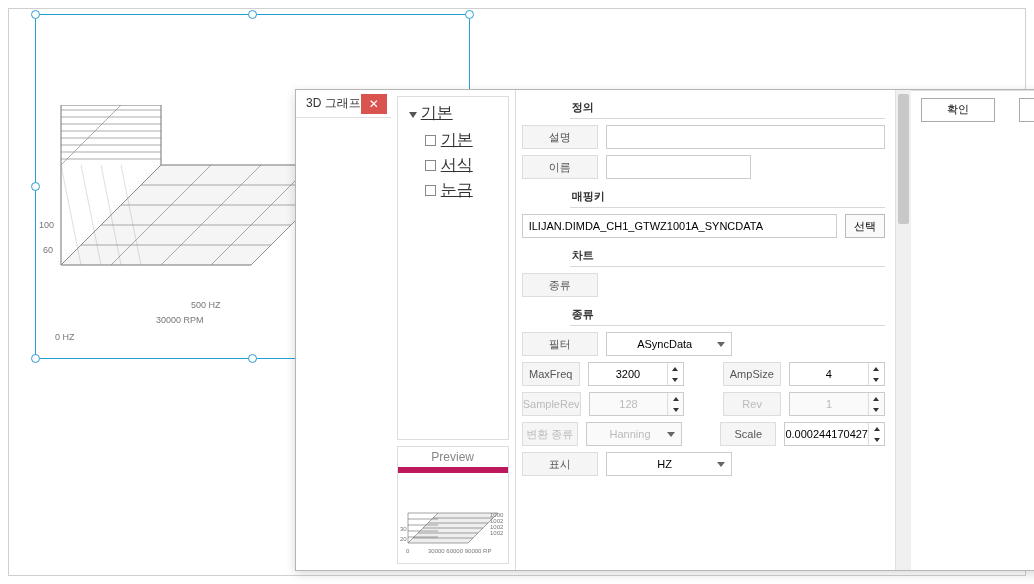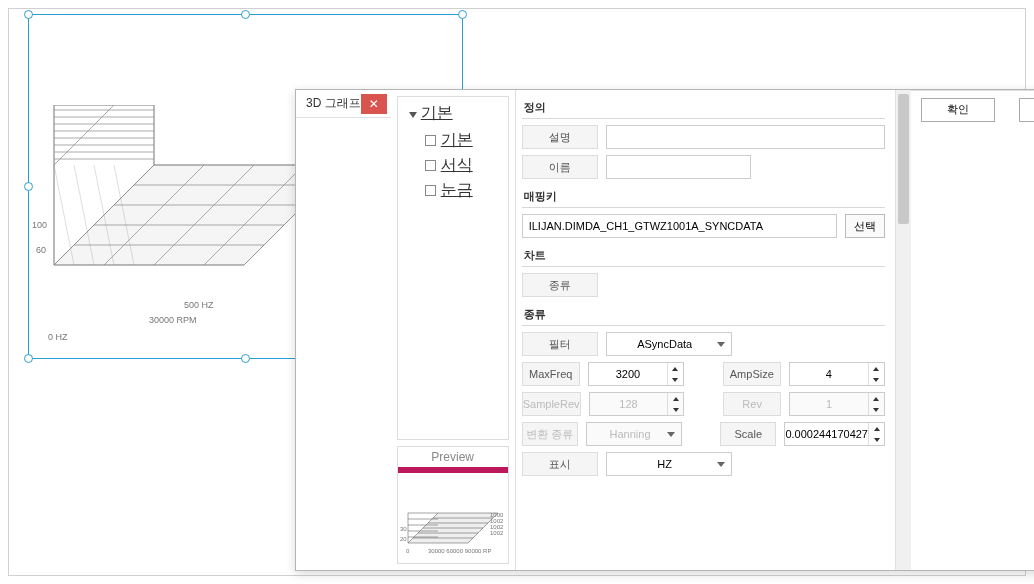--- a/index.html
+++ b/index.html
@@ -17,21 +17,21 @@
       left: 8px; top: 8px; right: 8px; bottom: 8px;
       border: 1px solid #d0d0d0;
       background: #fff;
     }
     .canvas-area {
       position: absolute;
       left: 0; top: 0; width: 100%; height: 100%;
     }
     .sel-box {
       position: absolute;
-      left: 19px; top: 5px; width: 435px; height: 345px;
+      left: 26px; top: 5px; width: 435px; height: 345px;
       border: 1.5px solid #2a9fd6;
       background: transparent;
     }
     .sel-handle {
       position: absolute;
       width: 9px; height: 9px;
       background: #fff;
       border: 1.5px solid #2a9fd6;
       border-radius: 50%;
     }
@@ -164,20 +164,21 @@
       background: #c8c8c8;
       border-radius: 2px;
     }
     .section-heading {
       font-weight: bold;
       font-size: 11px;
       color: #333;
       padding: 4px 0 3px 2px;
       border-bottom: 1px solid #d8d8d8;
       margin-bottom: 6px;
+      margin-left: 48px;
     }
     .row {
       display: flex;
       align-items: center;
       margin-bottom: 6px;
       gap: 8px;
     }
     .lbl {
       width: 76px;
       height: 24px;

